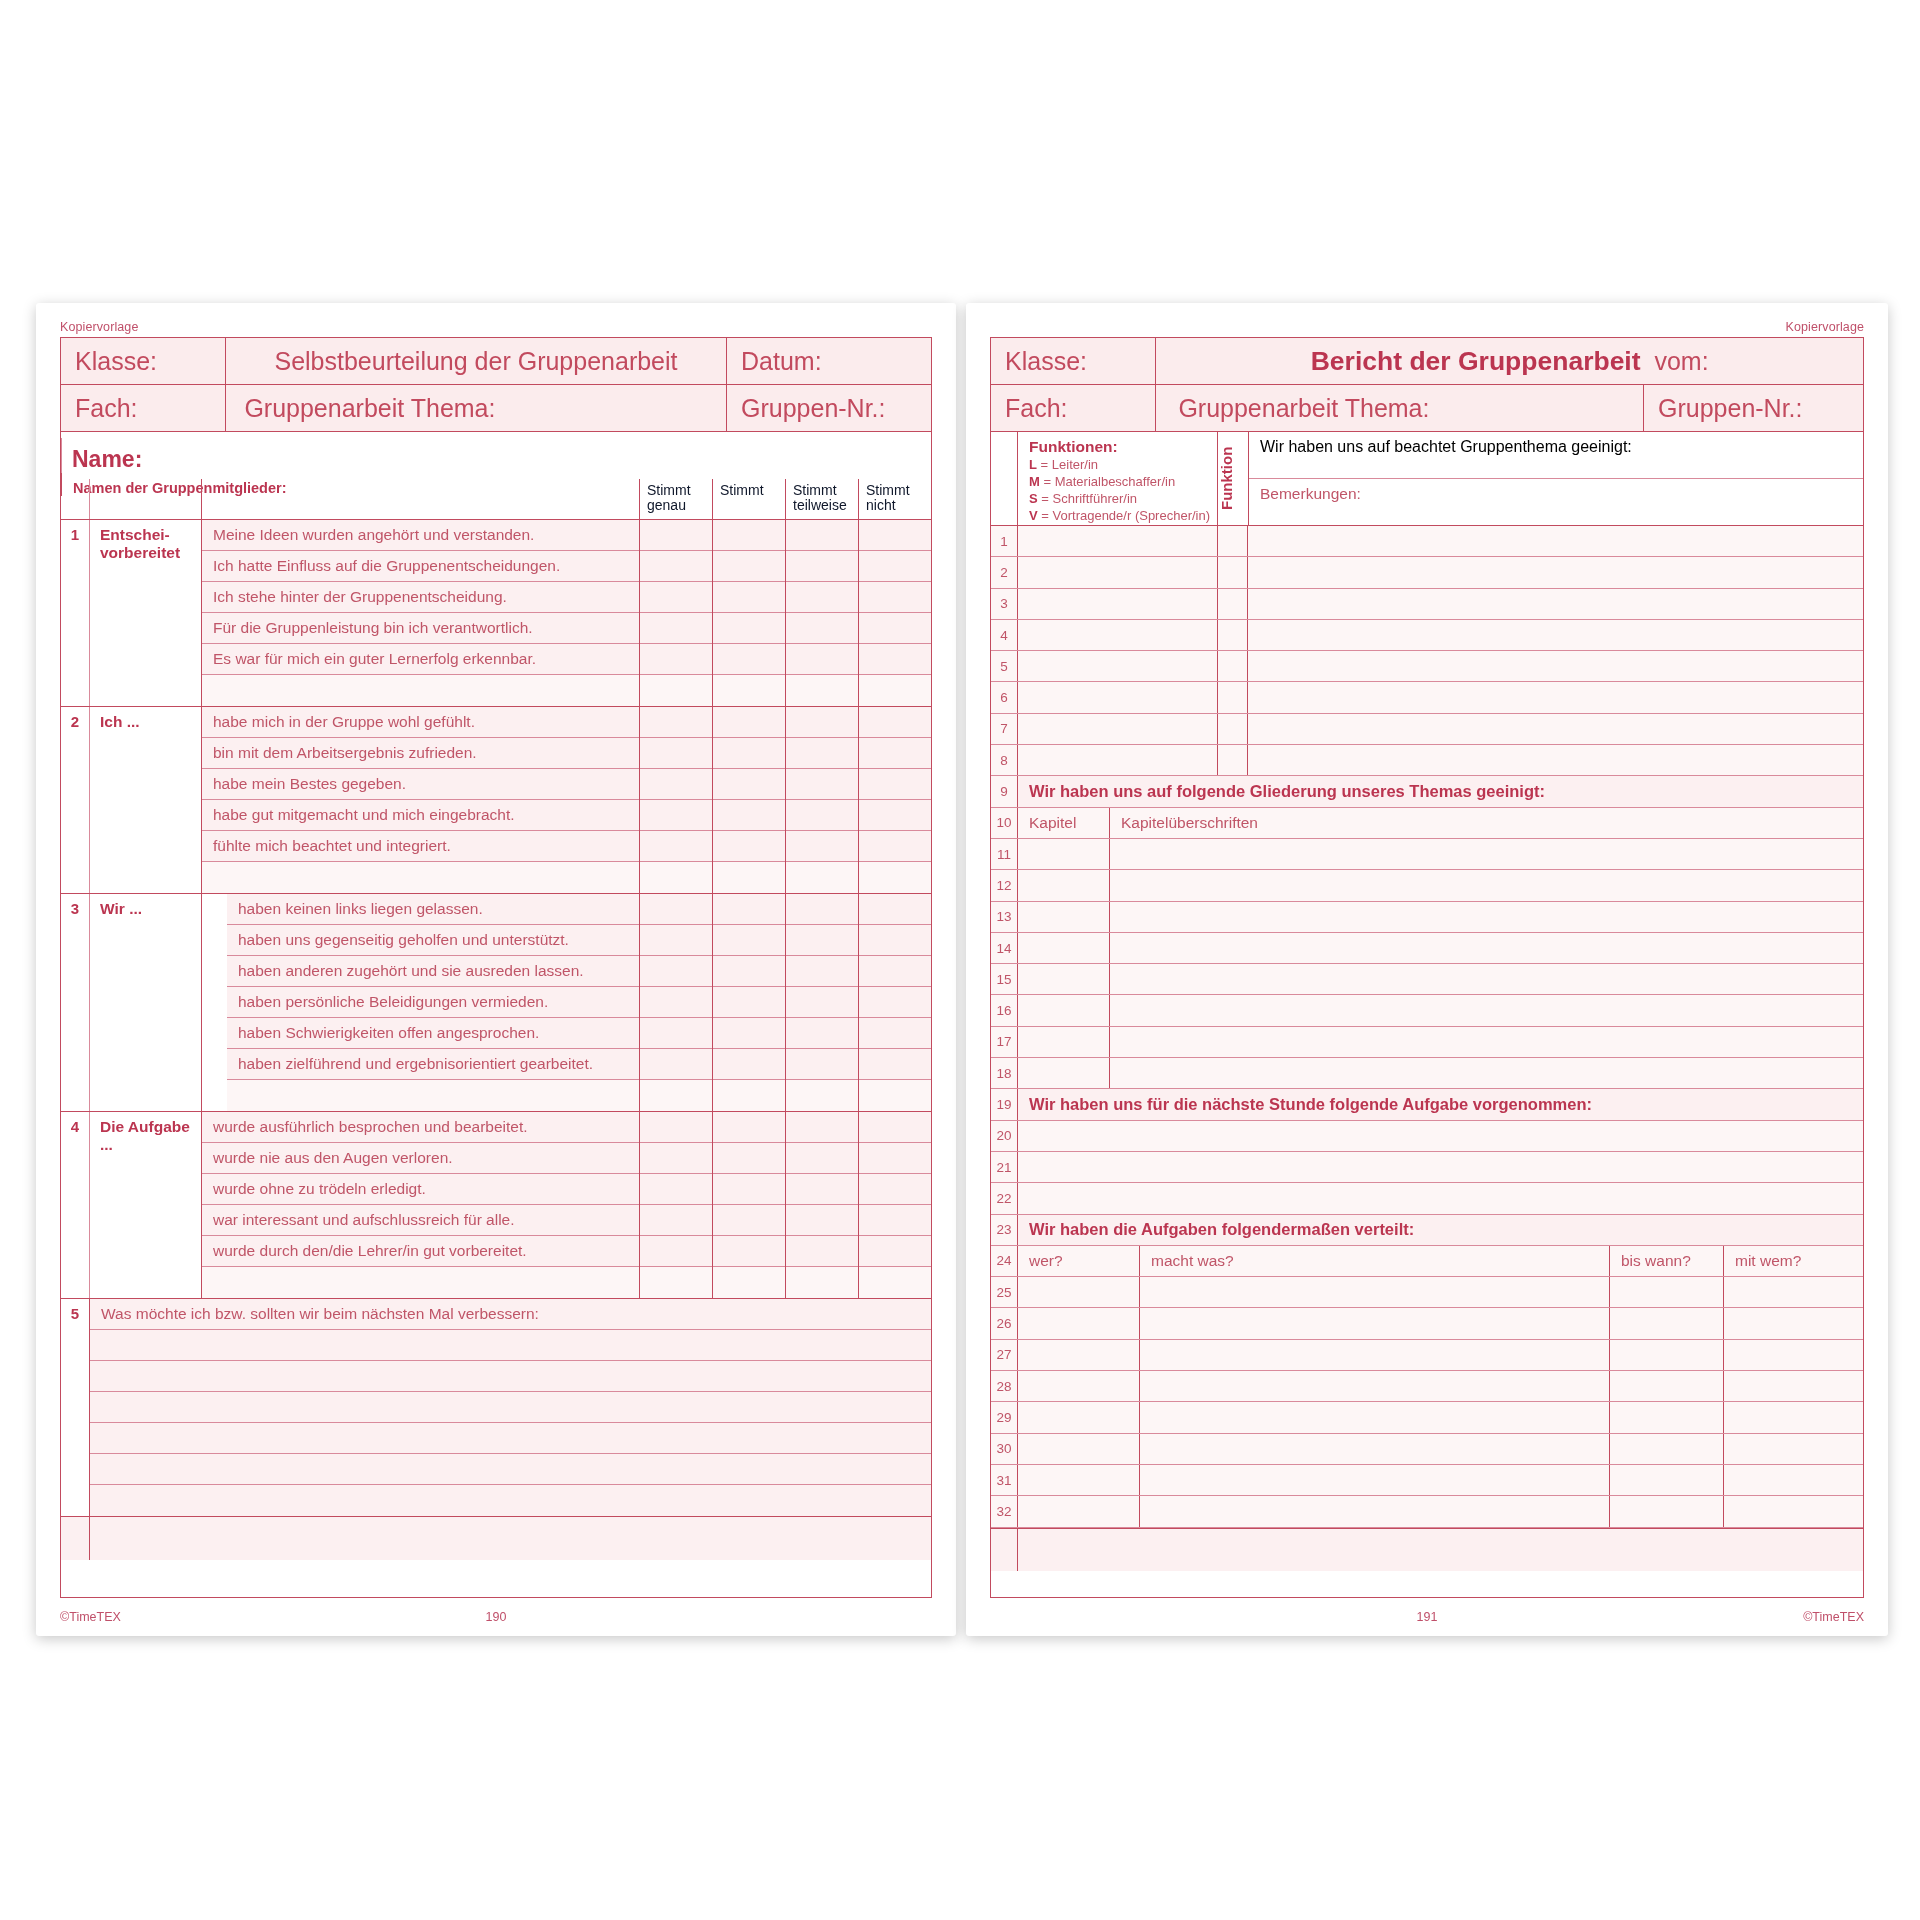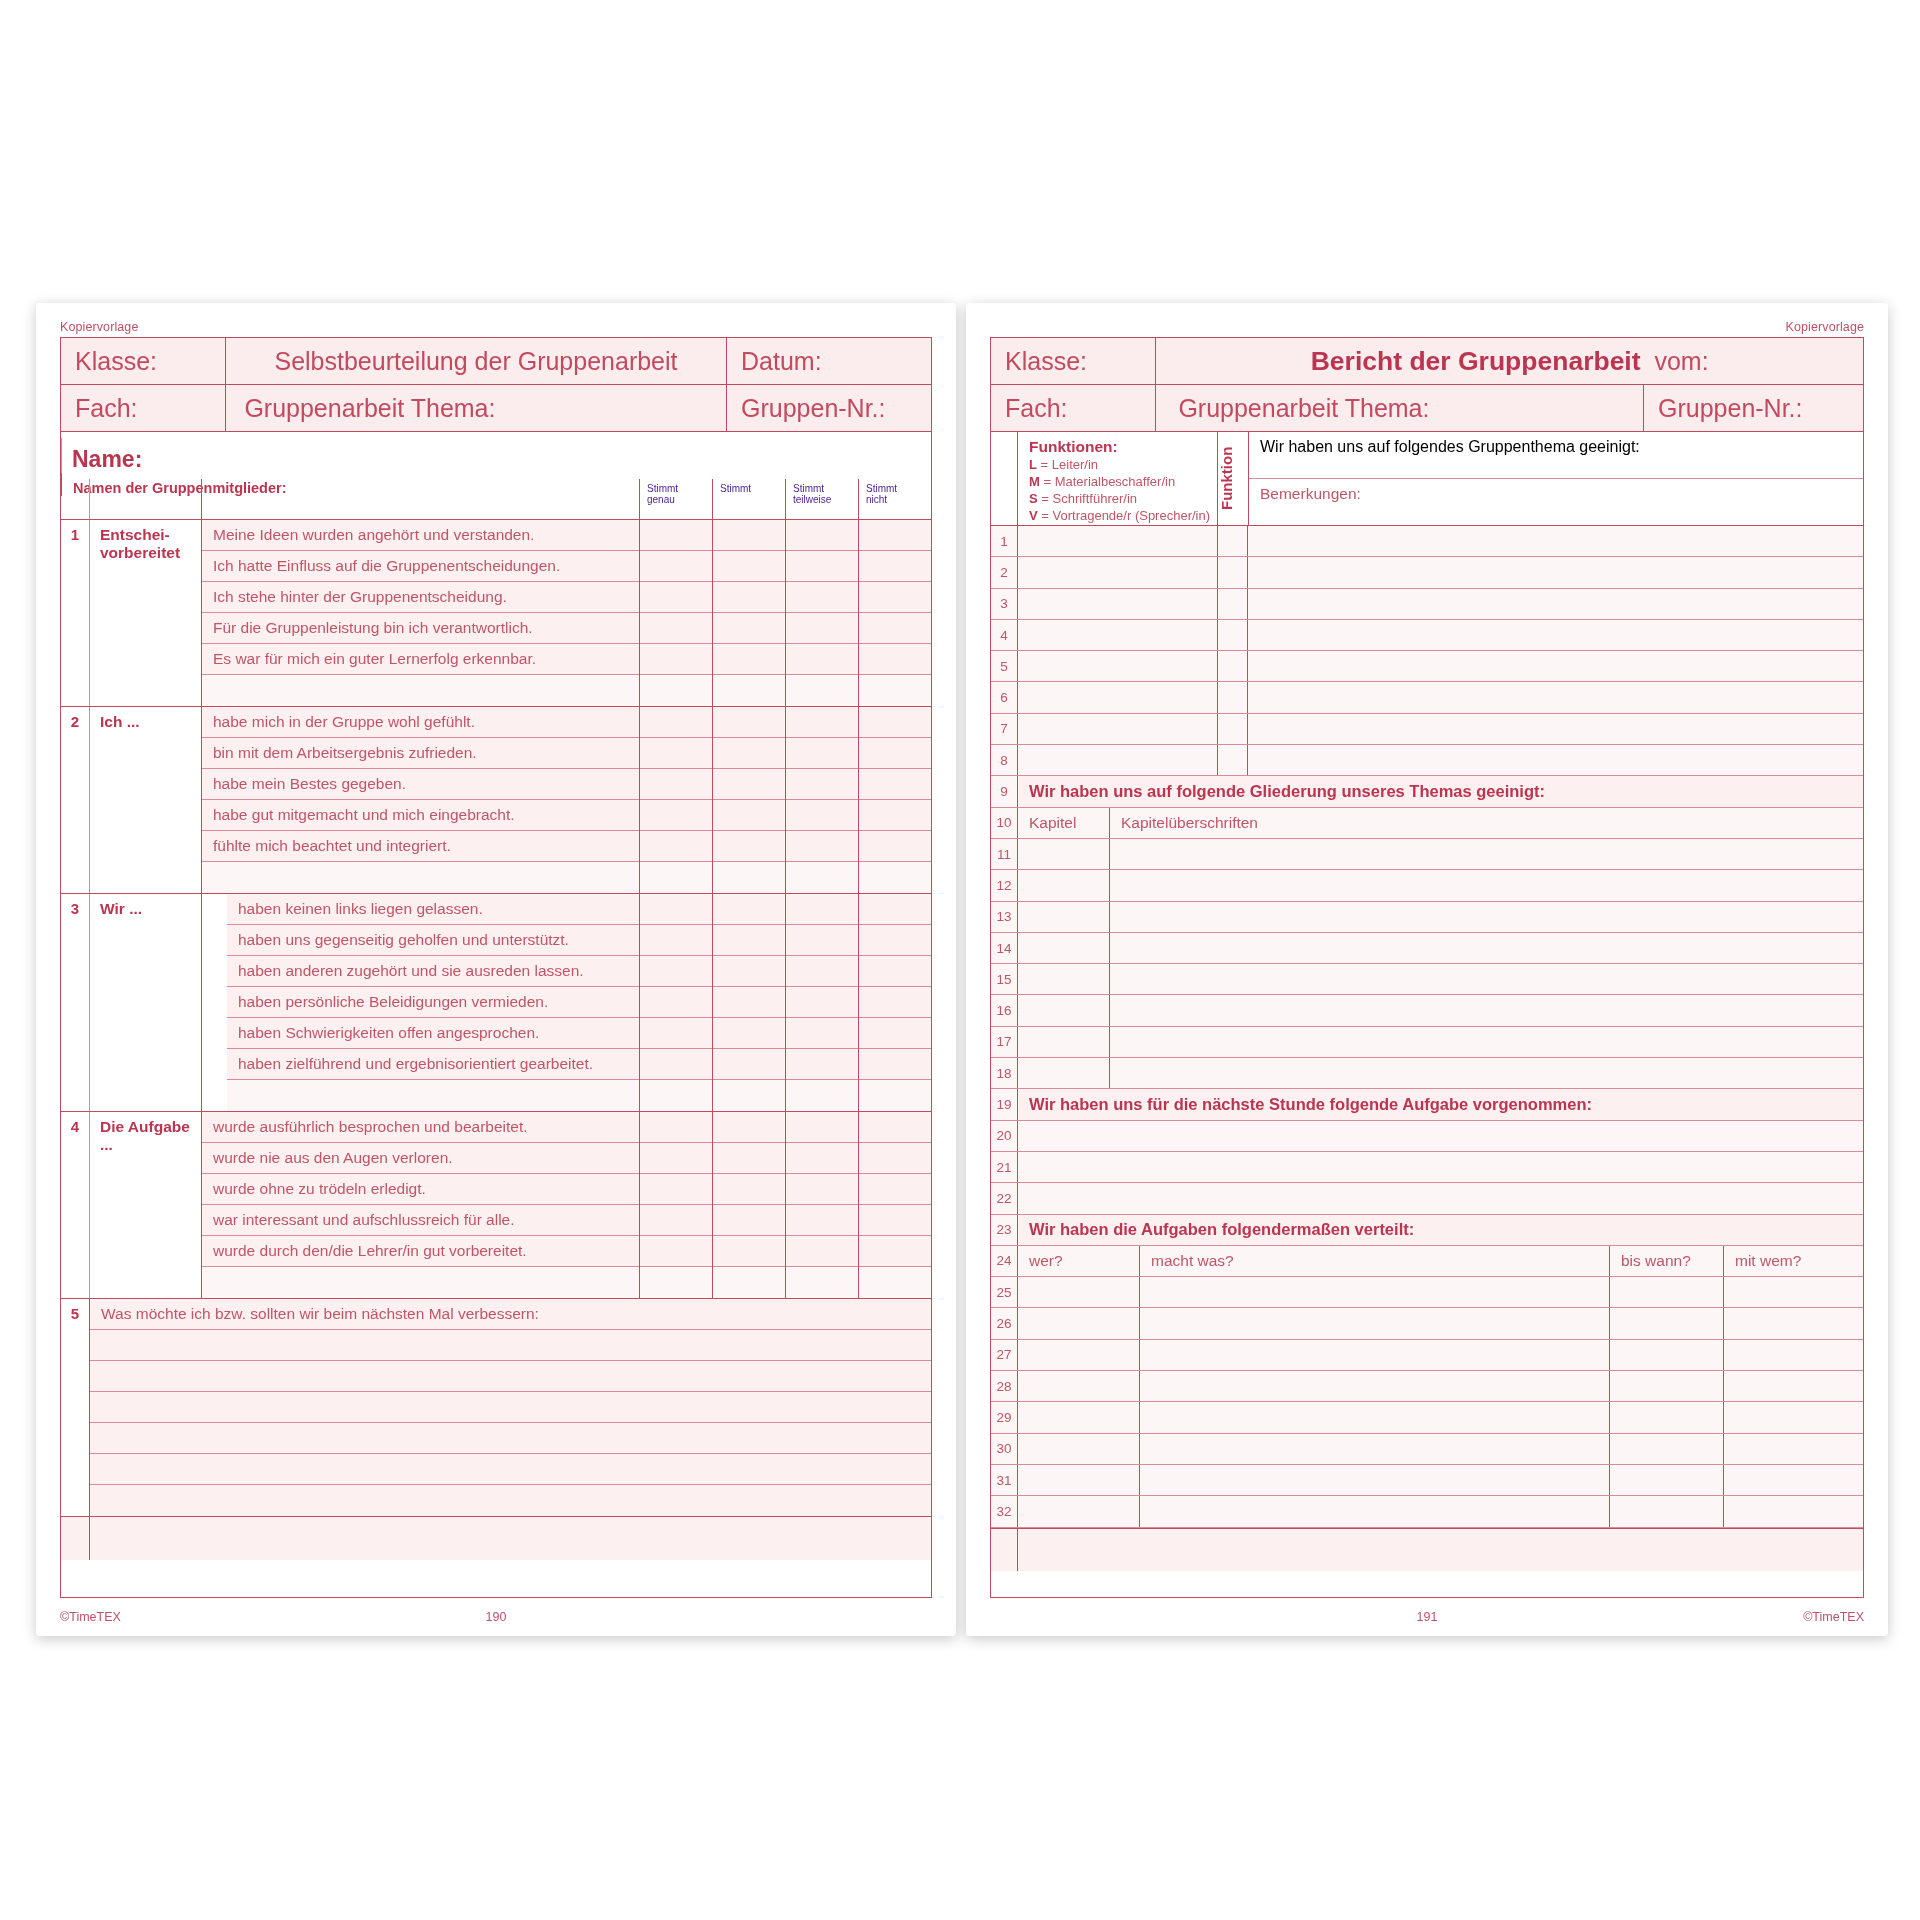--- a/index.html
+++ b/index.html
@@ -61,21 +61,21 @@
          padding:6px 4px 0 10px;line-height:1.18;box-sizing:border-box;}
   .c-stmt{flex:1;min-width:0;display:flex;align-items:center;
           font-size:15.5px;color:#c05568;padding-left:11px;box-sizing:border-box;}
   .c-opt{width:73px;flex:none;box-sizing:border-box;}
 
   .vb{border-left:1.2px solid #d98a9b;}
   .vbs{border-left:1.6px solid #c24a5e;}
 
   .statement-row{height:31px;}
 
-  .optheadtxt{font-size:10px;color:#4c1d95;line-height:1.1;padding:4px 0 0 7px;}
+  .optheadtxt{font-size:14px;color:#0f172a;line-height:1.1;padding:4px 0 0 7px;}
 
   
   .rt{position:absolute;left:0;right:0;top:94px;bottom:0;}
   .rrow{display:flex;box-sizing:border-box;height:31.3px;}
   .r-num{width:26px;flex:none;display:flex;align-items:center;justify-content:center;
          color:#c05568;font-size:13.5px;box-sizing:border-box;}
   .sect-head{display:flex;align-items:center;color:#bb3550;font-weight:bold;
              font-size:16.5px;padding-left:11px;box-sizing:border-box;}
   .colhead{display:flex;align-items:center;color:#c05568;font-size:15.5px;
            padding-left:11px;box-sizing:border-box;}
@@ -420,21 +420,21 @@
                   <div class="funk-line"><b>M</b> <span>= Materialbeschaffer/in</span></div>
                   <div class="funk-line"><b>S</b> <span>= Schriftführer/in</span></div>
                   <div class="funk-line"><b>V</b> <span>= Vortragende/r (Sprecher/in)</span></div>
                   <div class="funk-line"><b>Z</b> <span>= Zeitwächter/in</span></div>
                 </div>
             </div>
             <div style="width:30px;flex:none;border-left:1.6px solid #c24a5e;">
               <div class="vert-funktion">Funktion</div>
             </div>
             <div style="flex:1;min-width:0;border-left:1.6px solid #c24a5e;display:flex;flex-direction:column;">
-              <div style="height:47px;display:flex;align-items:flex-start;padding:6px 0 0 11px;border-bottom:1.2px solid #d98a9b;box-sizing:border-box;" style2="">Wir haben uns auf folgendes Gruppenthema geeinigt:</div>
+              <div style="height:47px;display:flex;align-items:flex-start;padding:6px 0 0 11px;border-bottom:1.2px solid #d98a9b;box-sizing:border-box;" style2="">Wir haben uns auf beachtet Gruppenthema geeinigt:</div>
               <div style="flex:1;display:flex;align-items:flex-start;padding:6px 0 0 11px;box-sizing:border-box;color:#c05568;font-size:15.5px;">Bemerkungen:</div>
             </div>
           </div>
 
           <div id="right-rows-host">
               <div class="rrow " style="height:31.3px;border-bottom:1.2px solid #d98a9b;box-sizing:border-box;">
                 <div class="r-num tint2">1</div>
                 <div class="tint2 " style="border-left:1.6px solid #c24a5e;box-sizing:border-box;width:200px;flex:none;"></div>
                 <div class="tint2 " style="border-left:1.6px solid #c24a5e;box-sizing:border-box;width:30px;flex:none;"></div>
                 <div class="tint2 " style="border-left:1.6px solid #c24a5e;box-sizing:border-box;flex:1;min-width:0;"></div>

